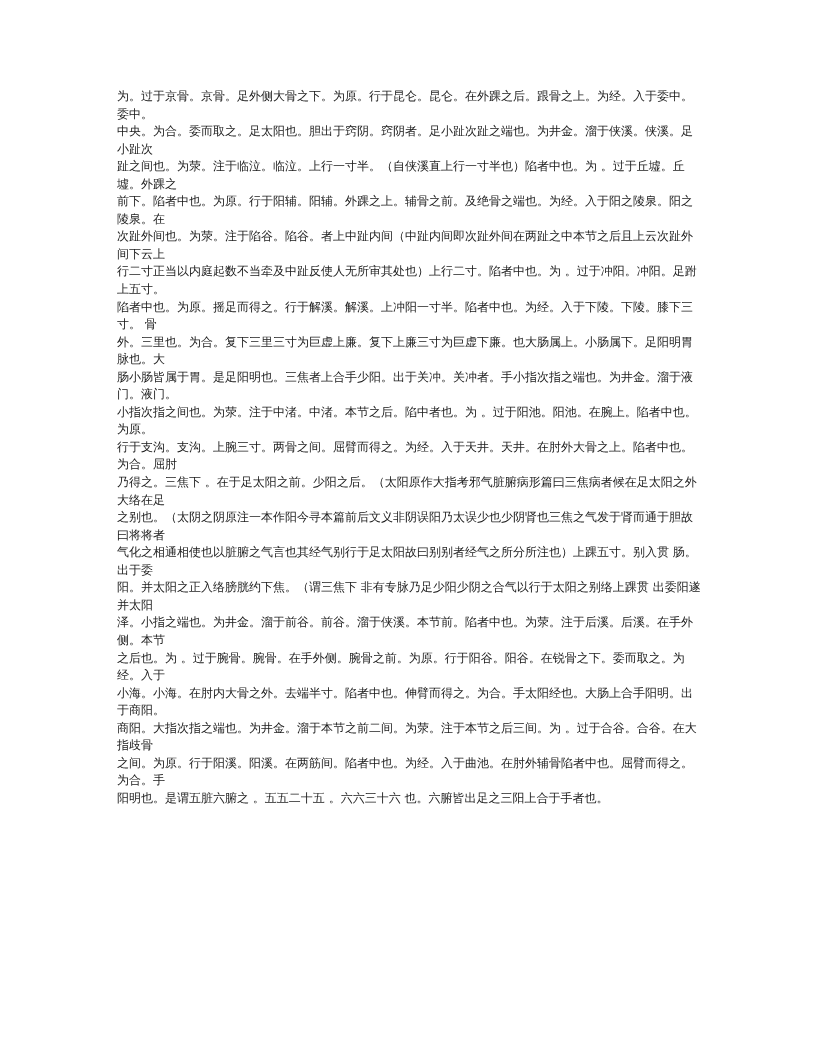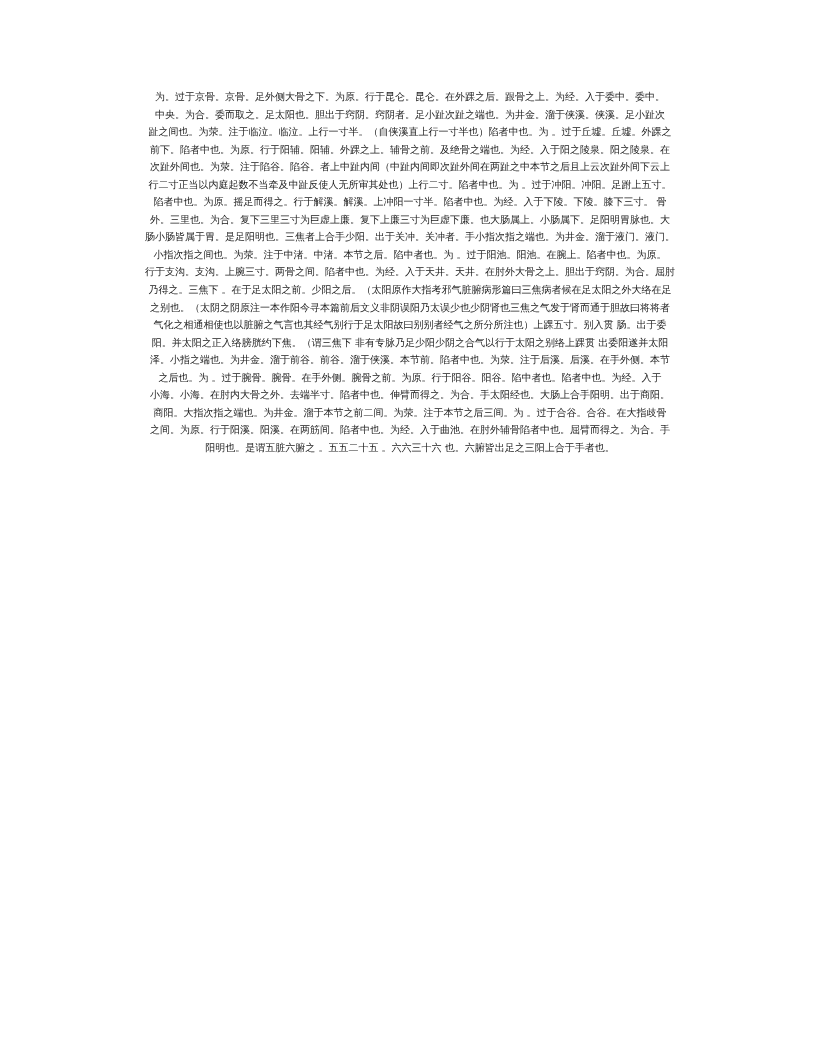--- a/index.html
+++ b/index.html
@@ -19,24 +19,24 @@
   .text-body {
     position: absolute;
     left: 117px;
     top: 88px;
     width: 586px;
   }
   .para {
     margin: 0;
     padding: 0;
     font-family: "DejaVu Serif", "Liberation Serif", serif;
-    font-size: 10px;
+    font-size: 12px;
     line-height: 17.55px;
     color: #1b1b1b;
-    text-align: center;
+    text-align: left;
     letter-spacing: 0;
     word-break: break-all;
     white-space: pre-wrap;
     -webkit-font-smoothing: antialiased;
   }
 </style>
 </head>
 <body>
 
 <div class="page">
@@ -44,25 +44,25 @@
     <p class="para">为。过于京骨。京骨。足外侧大骨之下。为原。行于昆仑。昆仑。在外踝之后。跟骨之上。为经。入于委中。委中。</p>
     <p class="para">中央。为合。委而取之。足太阳也。胆出于窍阴。窍阴者。足小趾次趾之端也。为井金。溜于侠溪。侠溪。足小趾次</p>
     <p class="para">趾之间也。为荥。注于临泣。临泣。上行一寸半。（自侠溪直上行一寸半也）陷者中也。为 。过于丘墟。丘墟。外踝之</p>
     <p class="para">前下。陷者中也。为原。行于阳辅。阳辅。外踝之上。辅骨之前。及绝骨之端也。为经。入于阳之陵泉。阳之陵泉。在</p>
     <p class="para">次趾外间也。为荥。注于陷谷。陷谷。者上中趾内间（中趾内间即次趾外间在两趾之中本节之后且上云次趾外间下云上</p>
     <p class="para">行二寸正当以内庭起数不当牵及中趾反使人无所审其处也）上行二寸。陷者中也。为 。过于冲阳。冲阳。足跗上五寸。</p>
     <p class="para">陷者中也。为原。摇足而得之。行于解溪。解溪。上冲阳一寸半。陷者中也。为经。入于下陵。下陵。膝下三寸。 骨</p>
     <p class="para">外。三里也。为合。复下三里三寸为巨虚上廉。复下上廉三寸为巨虚下廉。也大肠属上。小肠属下。足阳明胃脉也。大</p>
     <p class="para">肠小肠皆属于胃。是足阳明也。三焦者上合手少阳。出于关冲。关冲者。手小指次指之端也。为井金。溜于液门。液门。</p>
     <p class="para">小指次指之间也。为荥。注于中渚。中渚。本节之后。陷中者也。为 。过于阳池。阳池。在腕上。陷者中也。为原。</p>
-    <p class="para">行于支沟。支沟。上腕三寸。两骨之间。陷者中也。为经。入于天井。天井。在肘外大骨之上。胆出于窍阴。为合。屈肘</p>
+    <p class="para">行于支沟。支沟。上腕三寸。两骨之间。屈臂而得之。为经。入于天井。天井。在肘外大骨之上。陷者中也。为合。屈肘</p>
     <p class="para">乃得之。三焦下 。在于足太阳之前。少阳之后。（太阳原作大指考邪气脏腑病形篇曰三焦病者候在足太阳之外大络在足</p>
     <p class="para">之别也。（太阴之阴原注一本作阳今寻本篇前后文义非阴误阳乃太误少也少阴肾也三焦之气发于肾而通于胆故曰将将者</p>
     <p class="para">气化之相通相使也以脏腑之气言也其经气别行于足太阳故曰别别者经气之所分所注也）上踝五寸。别入贯 肠。出于委</p>
     <p class="para">阳。并太阳之正入络膀胱约下焦。（谓三焦下 非有专脉乃足少阳少阴之合气以行于太阳之别络上踝贯 出委阳遂并太阳</p>
     <p class="para">泽。小指之端也。为井金。溜于前谷。前谷。溜于侠溪。本节前。陷者中也。为荥。注于后溪。后溪。在手外侧。本节</p>
-    <p class="para">之后也。为 。过于腕骨。腕骨。在手外侧。腕骨之前。为原。行于阳谷。阳谷。陷中者也。陷者中也。为经。入于</p>
+    <p class="para">之后也。为 。过于腕骨。腕骨。在手外侧。腕骨之前。为原。行于阳谷。阳谷。在锐骨之下。委而取之。为经。入于</p>
     <p class="para">小海。小海。在肘内大骨之外。去端半寸。陷者中也。伸臂而得之。为合。手太阳经也。大肠上合手阳明。出于商阳。</p>
     <p class="para">商阳。大指次指之端也。为井金。溜于本节之前二间。为荥。注于本节之后三间。为 。过于合谷。合谷。在大指歧骨</p>
     <p class="para">之间。为原。行于阳溪。阳溪。在两筋间。陷者中也。为经。入于曲池。在肘外辅骨陷者中也。屈臂而得之。为合。手</p>
     <p class="para">阳明也。是谓五脏六腑之 。五五二十五 。六六三十六 也。六腑皆出足之三阳上合于手者也。</p>
   </div>
 </div>
 
 </body></html>

